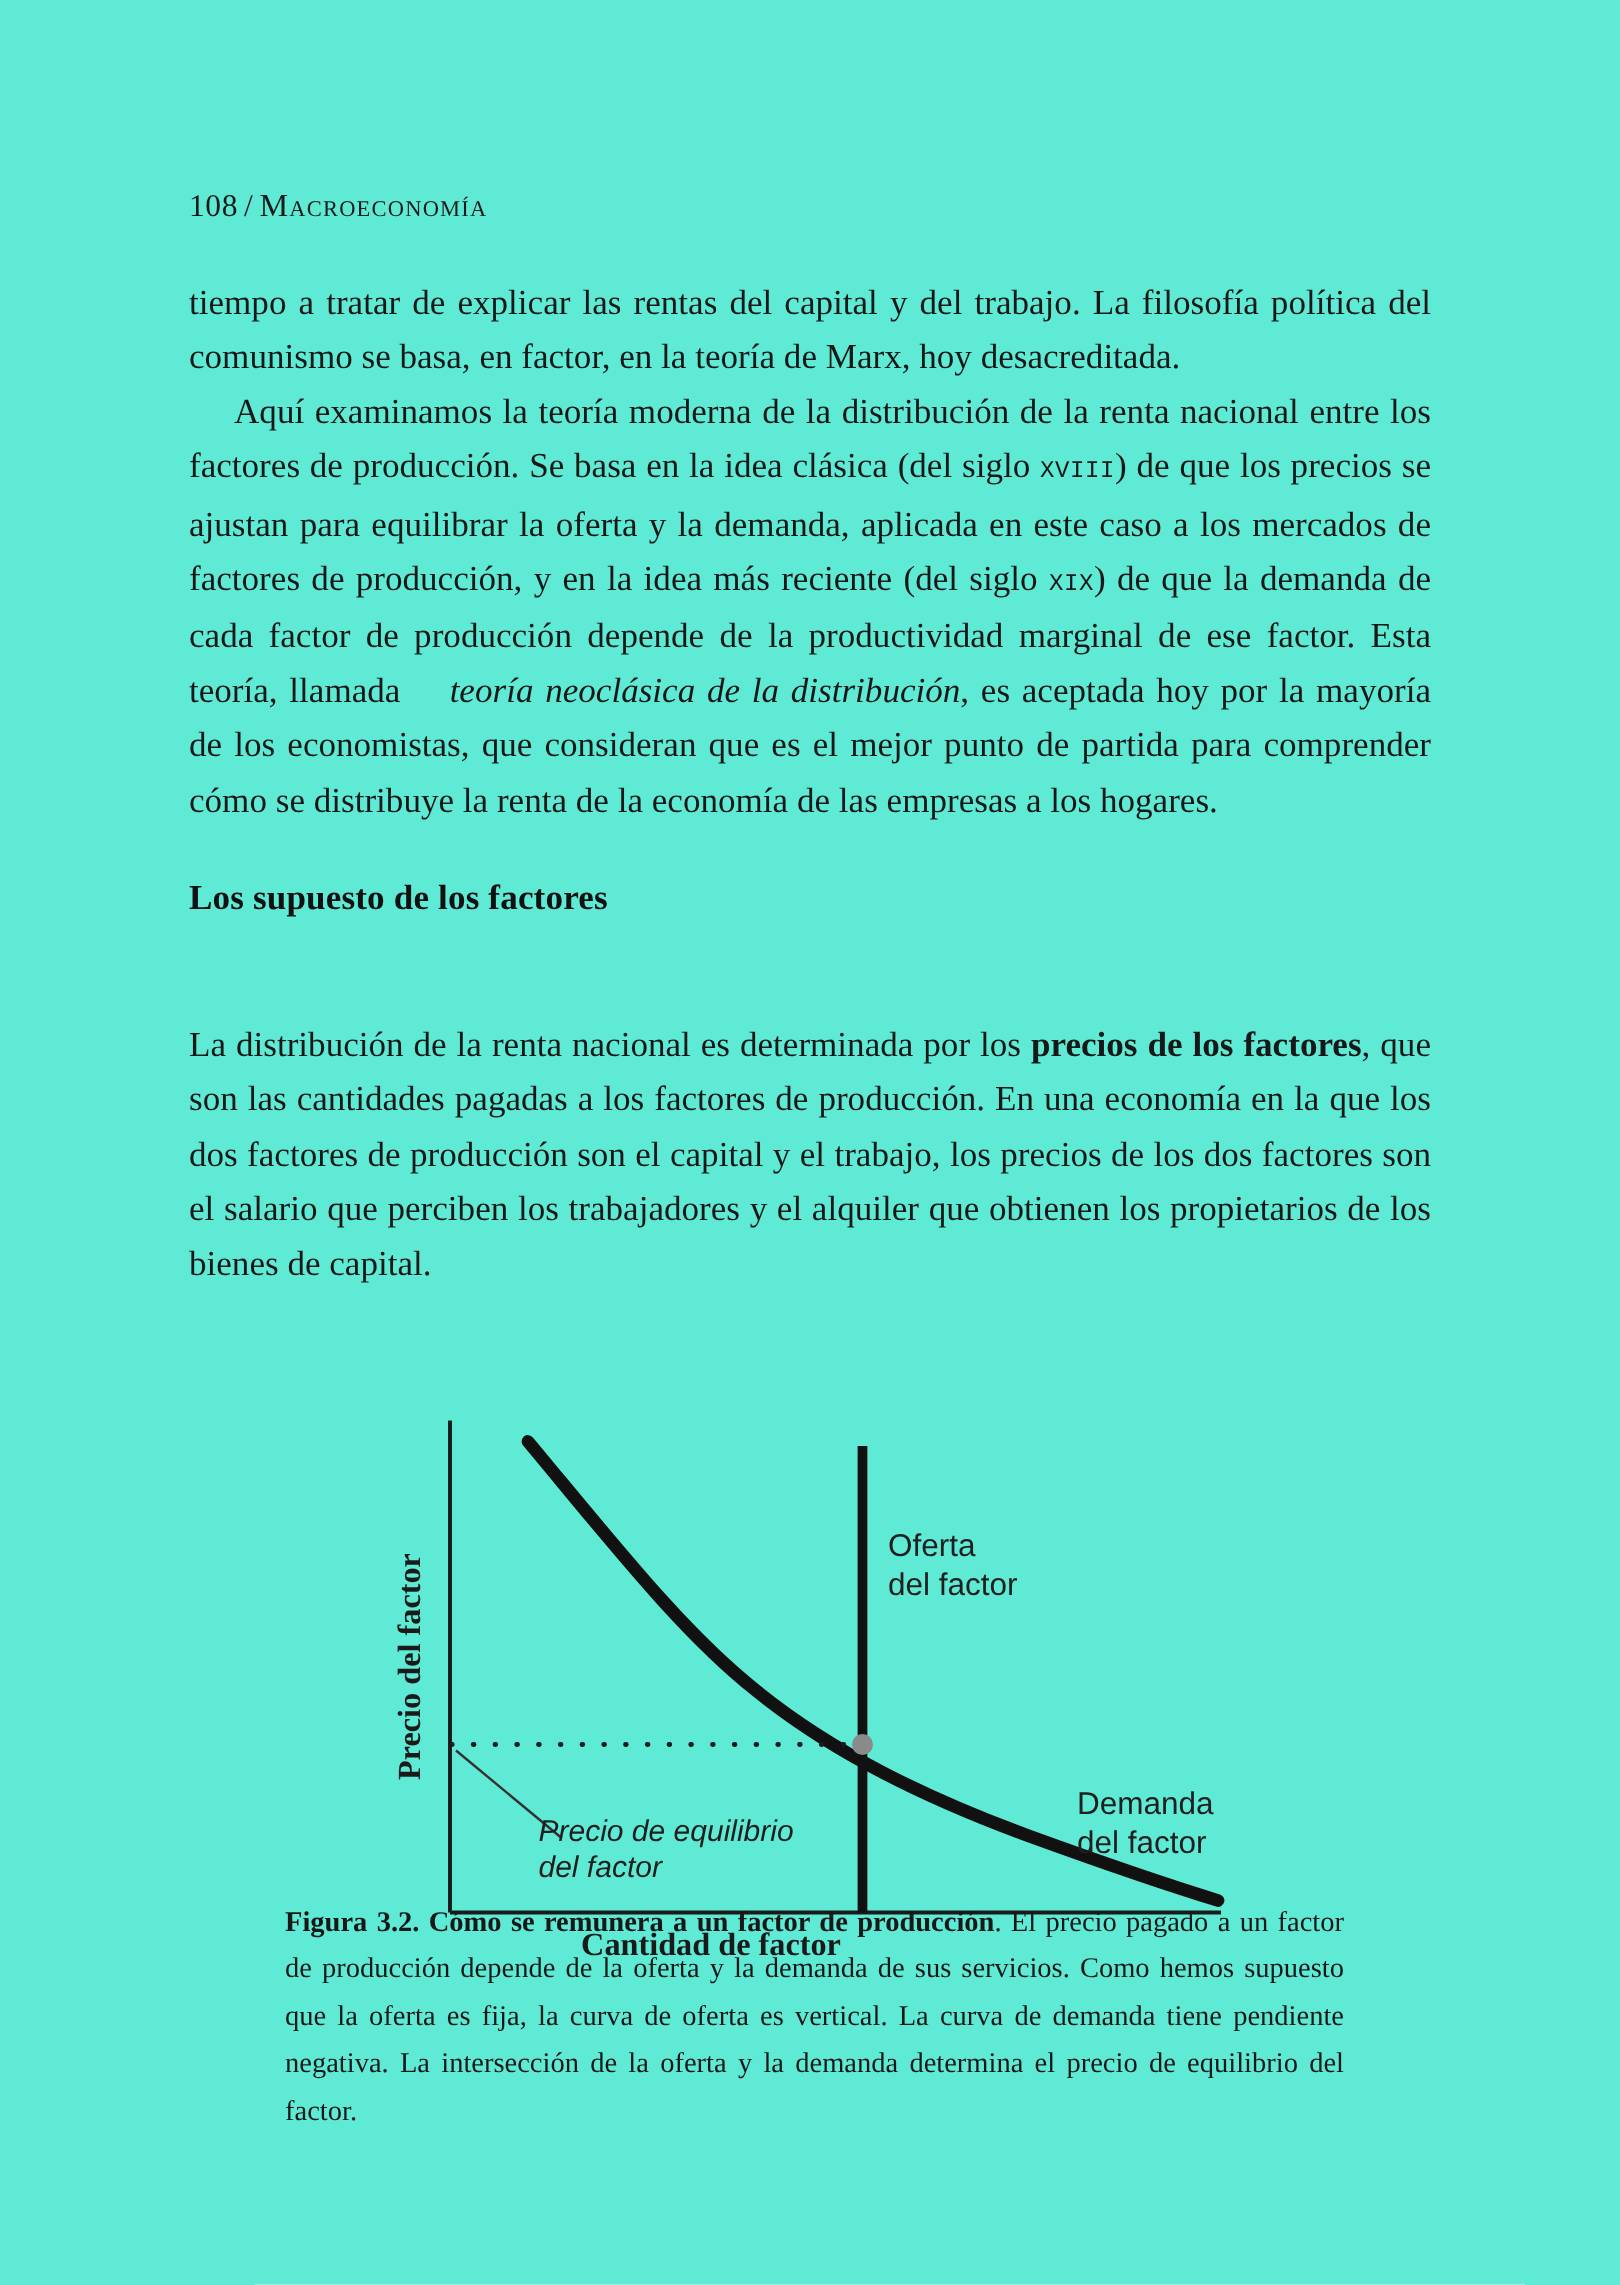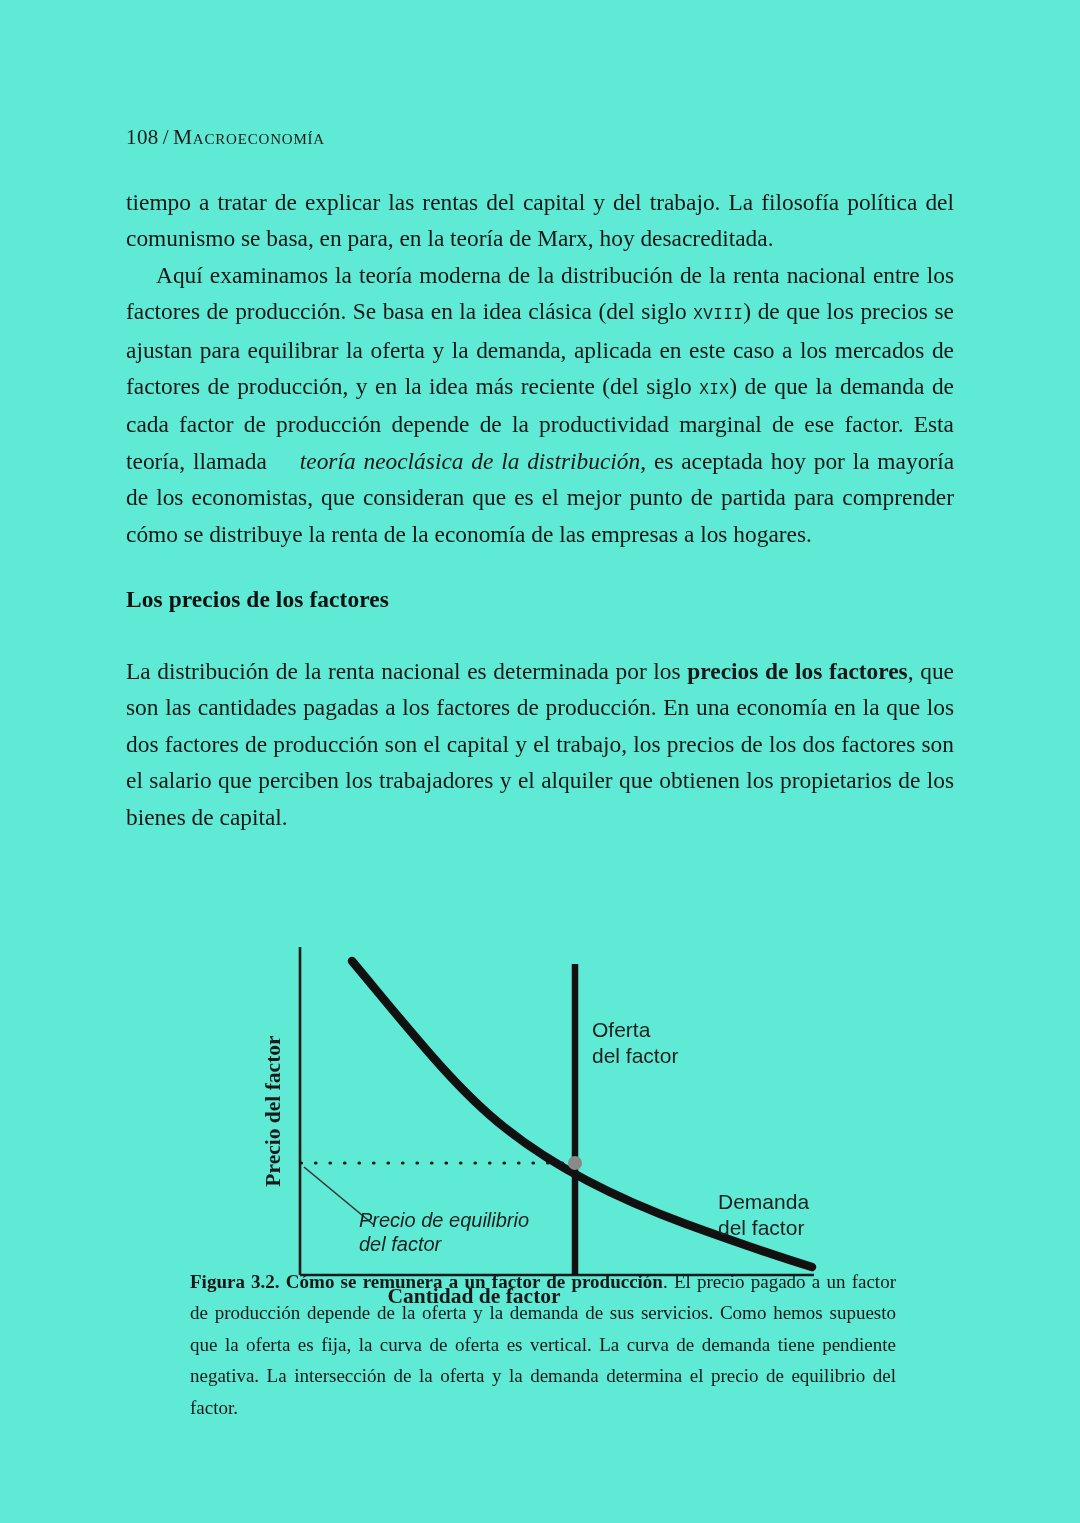--- a/index.html
+++ b/index.html
@@ -114,27 +114,27 @@
 </head>
 <body>
 
 <div class="page">
 
   <div class="running-head">
     <span class="folio">108</span><span class="sep">/</span><span class="smallcaps">Macroeconomía</span>
   </div>
 
   <div class="col" style="top:184px;">
-    <p class="body"><span>tiempo a tratar de explicar las rentas del capital y del trabajo. La filosofía política del comunismo se basa, en para, en la teoría de Marx, hoy desacreditada.</span></p>
+    <p class="body"><span>tiempo a tratar de explicar las rentas del capital y del trabajo. La filosofía política del comunismo se basa, en factor, en la teoría de Marx, hoy desacreditada.</span></p>
     <p class="body indent"><span>Aquí examinamos la teoría moderna de la distribución de la renta nacional entre los factores de producción. Se basa en la idea clásica (del siglo </span><span class="sc">xviii</span><span>) de que los precios se ajustan para equilibrar la oferta y la demanda, aplicada en este caso a los mercados de factores de producción, y en la idea más reciente (del siglo </span><span class="sc">xix</span><span>) de que la demanda de cada factor de producción depende de la productividad marginal de ese factor. Esta teoría, llamada </span><span class="it">teoría neoclásica de la distribución</span><span>, es aceptada hoy por la mayoría de los economistas, que consideran que es el mejor punto de partida para comprender cómo se distribuye la renta de la economía de las empresas a los hogares.</span></p>
   </div>
 
-  <h2 class="section col" style="top:584px;">Los precios de los factores</h2>
+  <h2 class="section col" style="top:584px;">Los supuesto de los factores</h2>
 
-  <div class="col" style="top:653px;">
+  <div class="col" style="top:679px;">
     <p class="body"><span>La distribución de la renta nacional es determinada por los </span><span class="bd">precios de los factores</span><span>, que son las cantidades pagadas a los factores de producción. En una economía en la que los dos factores de producción son el capital y el trabajo, los precios de los dos factores son el salario que perciben los trabajadores y el alquiler que obtienen los propietarios de los bienes de capital.</span></p>
   </div>
 
   <div class="figure">
     <svg width="828" height="390" viewBox="0 0 828 390">
 
       <line x1="174" y1="18" x2="174" y2="346" stroke="#1a1a1a" stroke-width="2.6"></line>
 
       <line x1="174" y1="346" x2="688" y2="346" stroke="#1a1a1a" stroke-width="2.6"></line>
 

